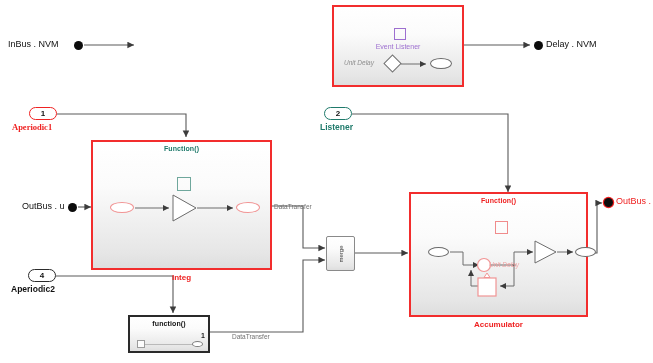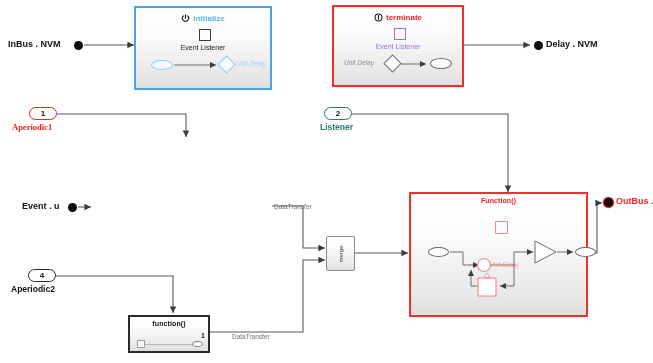--- a/index.html
+++ b/index.html
@@ -126,21 +126,21 @@
   }
   .unit-delay-txt.blue { color: #9fd3f2; }
   .unit-delay-txt.gray { color: #8d8d8d; }
   .unit-delay-txt.pink { color: #f0a0a0; }
 
   
   .bus-port {
     position: absolute;
     white-space: nowrap;
     font-size: 9px;
-    font-weight: bold;
+    font-weight: normal;
     color: #111111;
   }
   .bus-port.redtxt { color: #ef2222; }
   .bus-dot {
     position: absolute;
     width: 9px; height: 9px;
     border-radius: 50%;
     background: #0c0c0c;
   }
   .bus-dot.redring { box-shadow: 0 0 0 1.2px #ef2222; }
@@ -232,60 +232,46 @@
       <path d="M56,276 L173,276 L173,313" marker-end="url(#arw)"></path>
 
       <path d="M210,332 L303,332 L303,260 L325,260" marker-end="url(#arw)"></path>
 
       <path d="M355,253 L408,253" marker-end="url(#arw)"></path>
 
       <path d="M588,253 L597,253 L597,203 L602,203" marker-end="url(#arw)"></path>
     </g>
   </svg>
 
-  <div class="block blue" style="left:134px; top:6px; width:138px; height:84px;">
-    <div class="ev-head blue-t" style="top:6px;">
-      <span class="icon">
-        <svg width="9" height="9" viewBox="0 0 12 12">
-          <path d="M6 1.2 L6 5.4" stroke="#1a1a1a" stroke-width="1.6" stroke-linecap="round" fill="none"></path>
-          <path d="M3.1 2.6 A4.1 4.1 0 1 0 8.9 2.6" stroke="#1a1a1a" stroke-width="1.5" fill="none" stroke-linecap="round"></path>
-        </svg>
-      </span><span>initialize</span>
-    </div>
-    <div class="ev-square blk" style="left:63px; top:21px;"></div>
-    <div class="ev-label blk" style="top:36px;">Event Listener</div>
-
-    <div class="oval blue" style="left:15px; top:52px; width:22px; height:10px;"></div>
-    <div class="diamond blue" style="left:84px; top:50px; width:13px; height:13px;"></div>
-    <div class="unit-delay-txt blue" style="left:100px; top:52px;">Unit Delay</div>
-    <svg style="position:absolute;left:0;top:0;width:138px;height:84px;">
-      <path d="M38,57 L80,57" stroke="#6d6d6d" stroke-width="1" fill="none" marker-end="url(#arw)"></path>
-    </svg>
-  </div>
 
   <div class="block red" style="left:332px; top:5px; width:132px; height:82px;">
-    <div class="ev-head red-t" style="top:6px;">
-      <span class="icon">
-        <svg width="9" height="9" viewBox="0 0 12 12">
-          <circle cx="6" cy="6" r="4.6" stroke="#1a1a1a" stroke-width="1.4" fill="none"></circle>
-          <path d="M6 3.3 L6 8.4" stroke="#1a1a1a" stroke-width="1.5" stroke-linecap="round"></path>
-        </svg>
-      </span><span>terminate</span>
-    </div>
     <div class="ev-square purple" style="left:60px; top:21px;"></div>
     <div class="ev-label purple" style="top:36px;">Event Listener</div>
 
     <div class="unit-delay-txt gray" style="left:10px; top:52px;">Unit Delay</div>
     <div class="diamond gray" style="left:52px; top:50px; width:13px; height:13px;"></div>
     <div class="oval dkgry" style="left:96px; top:51px; width:22px; height:11px;"></div>
     <svg style="position:absolute;left:0;top:0;width:132px;height:82px;">
       <path d="M67,57 L92,57" stroke="#6d6d6d" stroke-width="1" fill="none" marker-end="url(#arw)"></path>
     </svg>
   </div>
 
+  <div class="block red" style="left:91px; top:140px; width:181px; height:130px;">
+    <div class="blk-title teal" style="top:3px;">Function()</div>
+    <div class="ev-square teal" style="left:84px; top:35px; width:14px; height:14px;"></div>
+    <div class="oval pink" style="left:17px; top:60px; width:24px; height:11px;"></div>
+    <div class="tri" style="left:80px; top:53px; border-width:13px 0 13px 23px; border-color:transparent transparent transparent #ffffff; filter: drop-shadow(0 0 0 #888);"></div>
+    <svg style="position:absolute;left:0;top:0;width:181px;height:130px;">
+      <path d="M42,66 L76,66" stroke="#6d6d6d" stroke-width="1" fill="none" marker-end="url(#arw)"></path>
+      <path d="M80,53 L103,66 L80,79 Z" stroke="#6d6d6d" stroke-width="1" fill="#ffffff"></path>
+      <path d="M104,66 L140,66" stroke="#6d6d6d" stroke-width="1" fill="none" marker-end="url(#arw)"></path>
+    </svg>
+    <div class="oval pink" style="left:143px; top:60px; width:24px; height:11px;"></div>
+    <div class="blk-caption red" style="top:131px;">Integ</div>
+  </div>
 
   <div class="block red" style="left:409px; top:192px; width:179px; height:125px;">
     <div class="blk-title red" style="top:3px;">Function()</div>
     <div class="ev-square pink" style="left:84px; top:27px; width:13px; height:13px;"></div>
 
     <div class="oval dkgry" style="left:17px; top:53px; width:21px; height:10px;"></div>
 
     <svg style="position:absolute;left:0;top:0;width:179px;height:125px;">
 
       <path d="M39,58 L52,58 L52,71 L68,71" stroke="#6d6d6d" stroke-width="1" fill="none" marker-end="url(#arw)"></path>
@@ -303,41 +289,42 @@
       <circle cx="73" cy="71" r="6.5" stroke="#f19494" stroke-width="1.2" fill="#ffffff"></circle>
 
       <rect x="67" y="84" width="18" height="18" stroke="#f19494" stroke-width="1.2" fill="#ffffff"></rect>
       <path d="M76,79 L79,83.5 L73,83.5 Z" stroke="#f19494" stroke-width="1" fill="#ffffff"></path>
     </svg>
 
     <div class="unit-delay-txt pink" style="left:78px; top:67px;">Unit Delay</div>
 
     <div class="oval dkgry" style="left:164px; top:53px; width:21px; height:10px;"></div>
 
+    <div class="blk-caption red" style="top:126px;">Accumulator</div>
   </div>
 
   <div class="block gray" style="left:326px; top:236px; width:29px; height:35px;">
     <div class="merge-txt" style="left:0; right:0; top:14px; text-align:center;">merge</div>
   </div>
 
   <div class="block dark" style="left:128px; top:315px; width:82px; height:38px;">
     <div class="blk-title blk" style="top:3px;">function()</div>
     <div class="fn-port-num" style="right:3px; top:15px;">1</div>
     <div class="sq-small" style="left:7px; top:23px; width:8px; height:8px;"></div>
     <div class="slider-line" style="left:15px; top:27px; width:48px;"></div>
     <div class="oval gray" style="left:62px; top:24px; width:11px; height:6px;"></div>
   </div>
 
   <div class="bus-port" style="left:8px; top:39px;">InBus . NVM</div>
   <div class="bus-dot" style="left:74px; top:41px;"></div>
 
   <div class="bus-dot" style="left:534px; top:41px;"></div>
   <div class="bus-port" style="left:546px; top:39px;">Delay . NVM</div>
 
-  <div class="bus-port" style="left:22px; top:201px;">Event . u</div>
+  <div class="bus-port" style="left:22px; top:201px;">OutBus . u</div>
   <div class="bus-dot" style="left:68px; top:203px;"></div>
 
   <div class="bus-dot redring" style="left:604px; top:198px;"></div>
   <div class="bus-port redtxt" style="left:616px; top:196px;">OutBus . y</div>
 
   <div class="trig-port red" style="left:29px; top:107px;">1</div>
   <div class="port-name red" style="left:12px; top:122px;font-family:Liberation Serif, serif;">Aperiodic1</div>
 
   <div class="trig-port teal" style="left:324px; top:107px;">2</div>
   <div class="port-name teal" style="left:320px; top:122px;">Listener</div>

